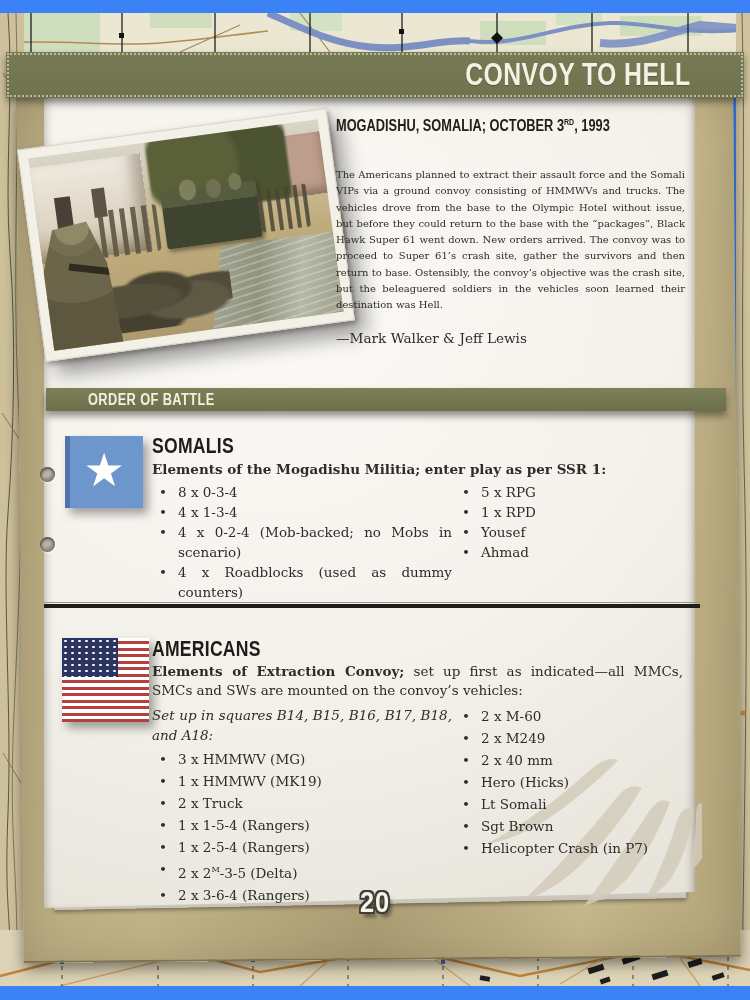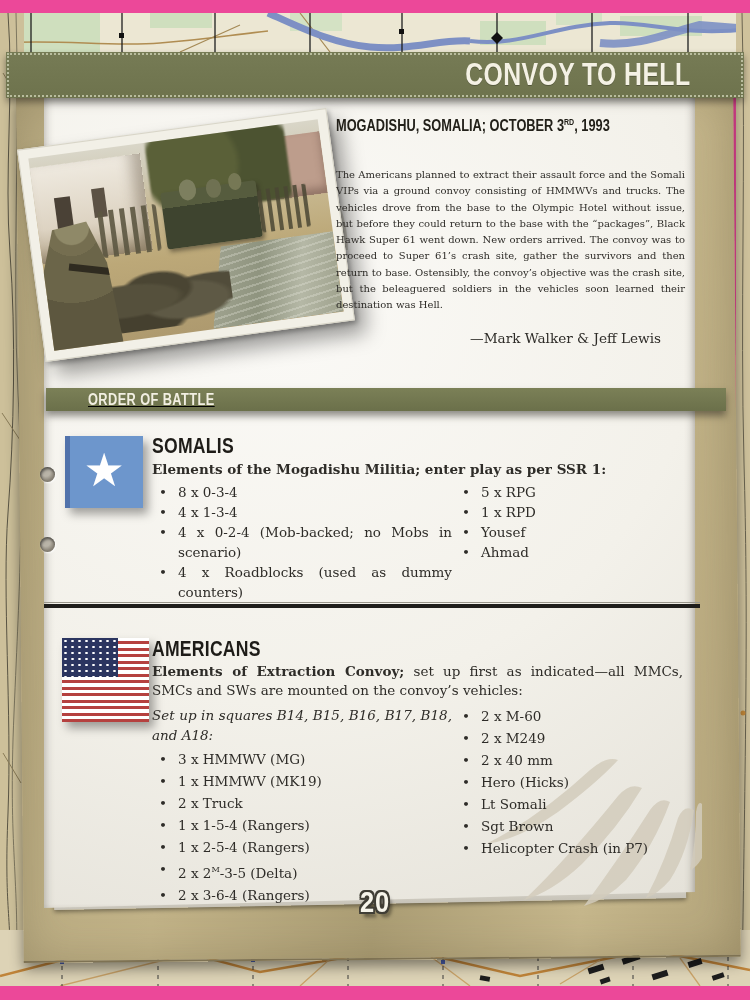--- a/index.html
+++ b/index.html
@@ -1,17 +1,17 @@
 <!DOCTYPE html>
 <html style="--banner-olive: #767b55; --bar-olive: #7b8057; --flag-blue: #6d96cc; --flag-navy: #2b3560; --flag-red: #b5413f;"><head>
 <meta charset="utf-8">
 <style>
   html,body{margin:0;padding:0;background:#fff;}
   #page{position:relative;width:750px;height:1000px;margin:0 auto;overflow:hidden;
-        font-family:"DejaVu Serif",serif;background:#ec4899;}
+        font-family:"DejaVu Serif",serif;background:#3b82f6;}
   .abs{position:absolute;}
 
   
   #map-top{left:0;top:13px;width:750px;height:39px;}
   #map-left{left:0;top:13px;width:24px;height:972px;}
   #map-right{left:736px;top:13px;width:14px;height:972px;}
   #map-bottom{left:0;top:930px;width:750px;height:56px;}
 
   
   #board{left:20px;top:94px;width:717px;height:864px;transform:rotate(-0.5deg);
@@ -37,21 +37,21 @@
     display:flex;align-items:center;justify-content:flex-end;padding-right:54px;box-sizing:border-box;}
   .cond{font-family:"Liberation Sans",sans-serif;font-weight:800;display:inline-block;
         transform:scaleX(.8);transform-origin:left center;letter-spacing:.5px;}
   #banner .cond{transform-origin:right center;font-size:31px;color:#f4f1e4;
         text-shadow:0 1px 0 rgba(0,0,0,.25);}
 
   
   #ob-bar{left:46px;top:388px;width:680px;height:23px;
     background:linear-gradient(var(--bar-olive,#7b8057),#6b704a);
     box-shadow:0 5px 7px rgba(40,38,30,.5);
-    display:flex;align-items:center;padding-left:42px;box-sizing:border-box;text-decoration:underline;}
+    display:flex;align-items:center;padding-left:42px;box-sizing:border-box;}
   #ob-bar .cond{font-size:16px;color:#f2efe2;}
 
   
   #photo{left:30px;top:128px;width:312px;height:214px;transform:rotate(-7.7deg);
     background:#f2f0e7;border:1px solid #d8d5c8;box-sizing:border-box;padding:9px;
     box-shadow:10px 14px 20px rgba(0,0,0,.38),2px 3px 5px rgba(0,0,0,.3);}
   #photo-scene{position:relative;width:100%;height:100%;overflow:hidden;
     background:linear-gradient(#d9d6c8 0%,#cfc9b4 16%,#c6b68d 38%,#bca878 60%,#ae9a6f 100%);}
   .scene{position:absolute;}
   #ph-bldg-left{left:0;top:5%;width:38%;height:50%;
@@ -94,21 +94,21 @@
   
   #arch{left:80px;top:100px;width:280px;height:150px;}
   #claw{left:478px;top:748px;width:224px;height:158px;}
 
   
   #intro-heading{left:336px;top:116px;width:360px;color:#222019;}
   #intro-heading .cond{font-size:16px;letter-spacing:0;}
   #intro-heading sup{font-size:.55em;vertical-align:super;}
   #intro-body{left:336px;top:136px;width:349px;font-size:10px;line-height:16.3px;
     text-align:justify;color:#2e2c28;margin-top:31px;}
-  #attribution{left:336px;top:330px;width:349px;text-align:right;padding-right:24px;
+  #attribution{left:336px;top:330px;width:349px;text-align:left;padding-right:24px;
     box-sizing:border-box;font-size:13.6px;color:#2e2c28;}
 
   
   .sec-title{color:#1e1c18;}
   .sec-title .cond{font-size:22px;letter-spacing:.3px;}
   #somalis-title{left:152px;top:433px;}
   #americans-title{left:152px;top:636px;}
   .lead{font-size:13.5px;color:#2e2c28;line-height:19px;text-align:justify;}
   #somalis-lead{left:152px;top:460px;width:531px;font-weight:bold;}
   #americans-lead{left:152px;top:662px;width:531px;}

